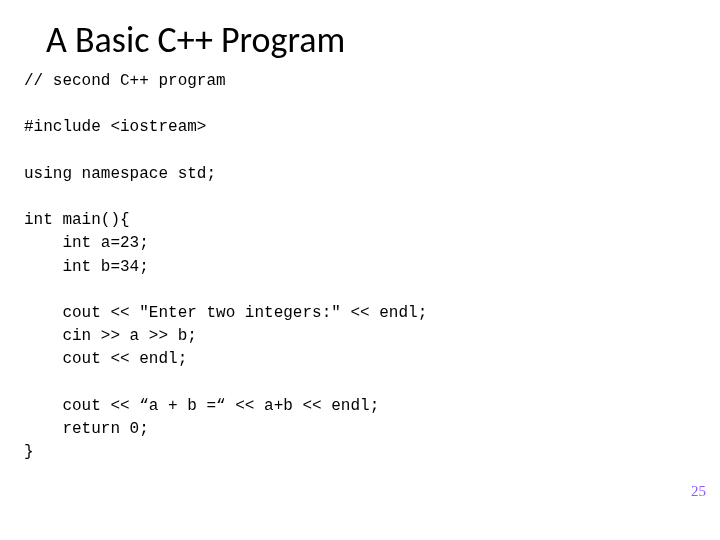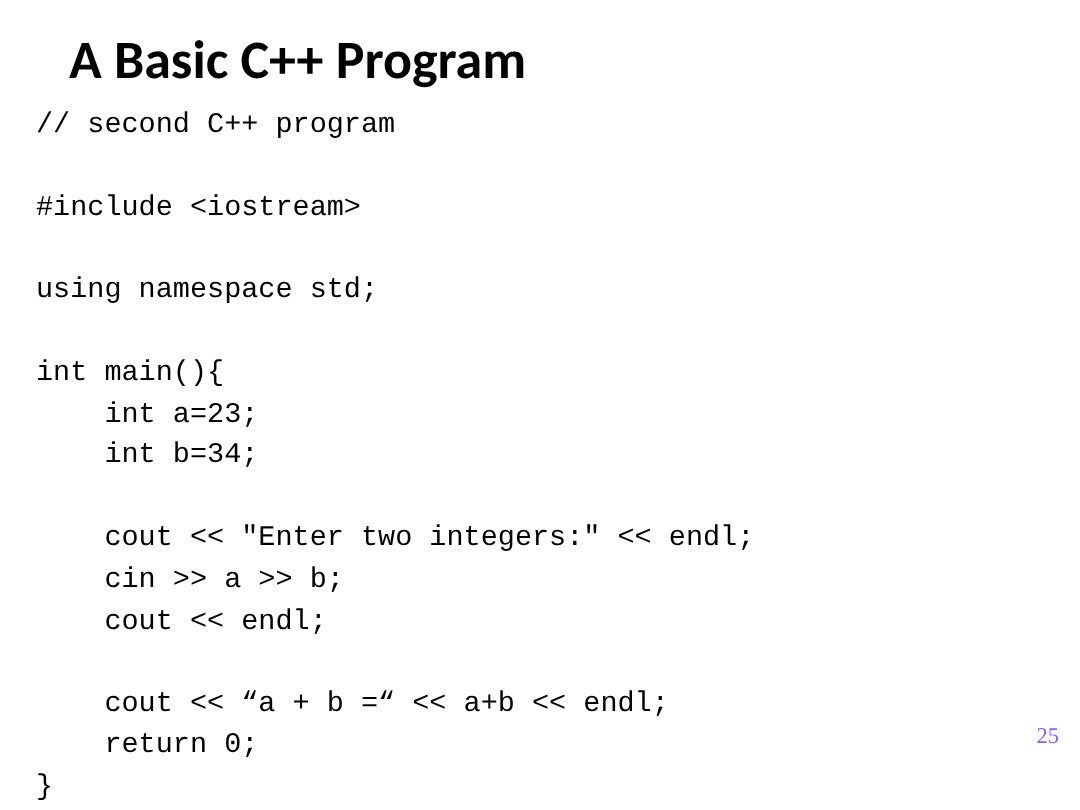--- a/index.html
+++ b/index.html
@@ -14,29 +14,29 @@
   }
   .slide {
     box-sizing: border-box;
     width: 720px;
     height: 540px;
     padding: 18px 24px 18px 24px;
     position: relative;
   }
   .title {
     font-family: Calibri, Arial, sans-serif;
-    font-weight: 700;
+    font-weight: 400;
     font-size: 36px;
     color: #000;
     margin: 0 0 8px 22px;
     letter-spacing: 0px;
   }
   .code {
     font-family: "Courier New", Courier, monospace;
-    font-size: 19px;
+    font-size: 16px;
     line-height: 1.45;
     color: #000;
     white-space: pre;
     margin: 0;
   }
   .page-num {
     position: absolute;
     right: 14px;
     bottom: 40px;
     font-family: "Times New Roman", Times, serif;

